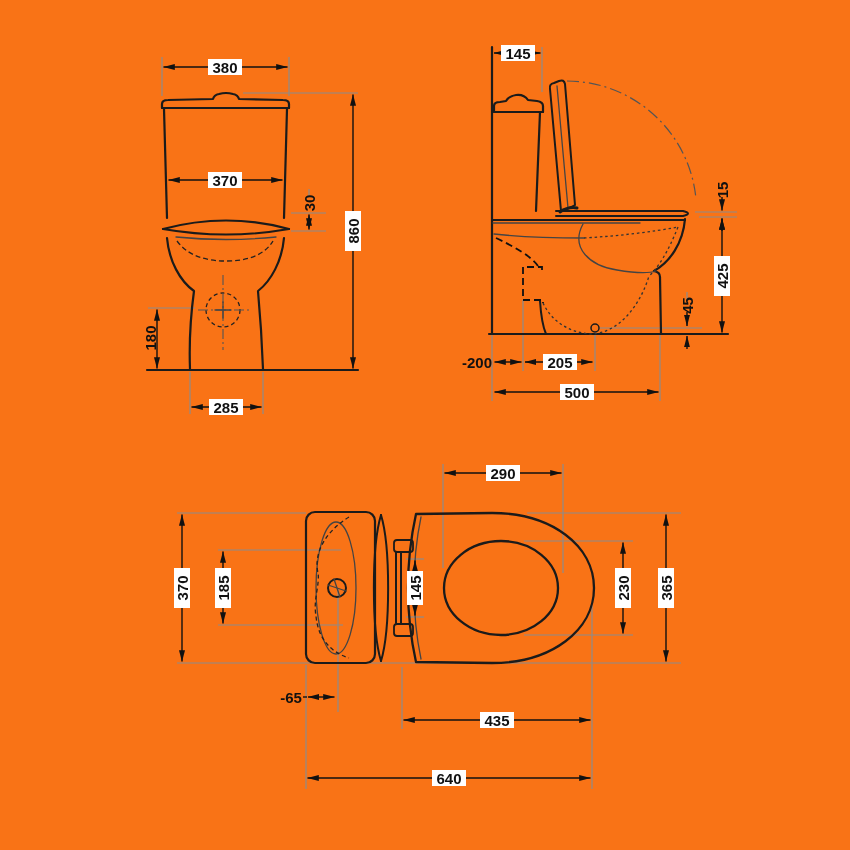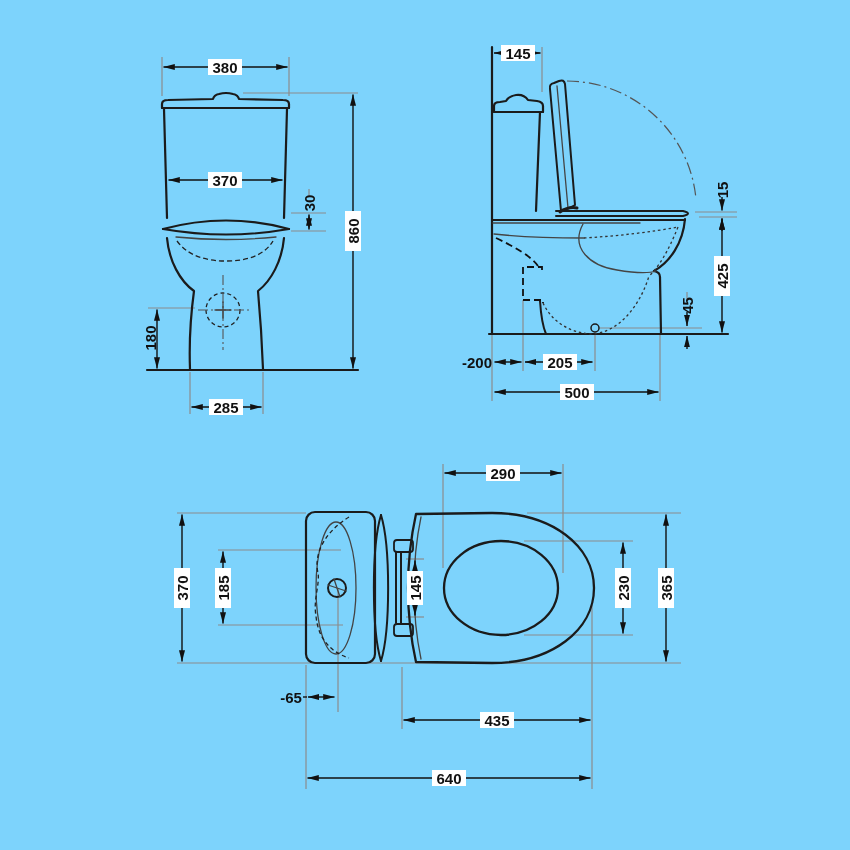--- a/index.html
+++ b/index.html
@@ -1,16 +1,16 @@
 <!DOCTYPE html>
 <html><head>
 <meta charset="utf-8">
 <style>
   html,body{margin:0;padding:0;background:#ffffff;}
-  .canvas{width:850px;height:850px;background:#7dd3fc;position:relative;overflow:hidden;}
+  .canvas{width:850px;height:850px;background:#f97316;position:relative;overflow:hidden;}
   svg{display:block;}
   text{font-family:"Liberation Sans","DejaVu Sans",sans-serif;font-weight:bold;font-size:15px;fill:#111111;}
   .obj{stroke:#1b1b1b;fill:none;stroke-width:2.2;stroke-linecap:round;stroke-linejoin:round;}
   .obj2{stroke:#1b1b1b;fill:none;stroke-width:2;stroke-linecap:round;stroke-linejoin:round;}
   .thin{stroke:#444444;fill:none;stroke-width:1.3;stroke-linecap:round;}
   .ext{stroke:#8c8c8c;fill:none;stroke-width:1.2;}
   .dim{stroke:#111111;fill:none;stroke-width:1.4;}
   .dash{stroke:#222222;fill:none;stroke-width:1.3;stroke-dasharray:5 3;}
   .dashbold{stroke:#111111;fill:none;stroke-width:1.8;stroke-dasharray:7 4;}
   .dot{stroke:#333333;fill:none;stroke-width:1.3;stroke-dasharray:2.5 2.8;}

